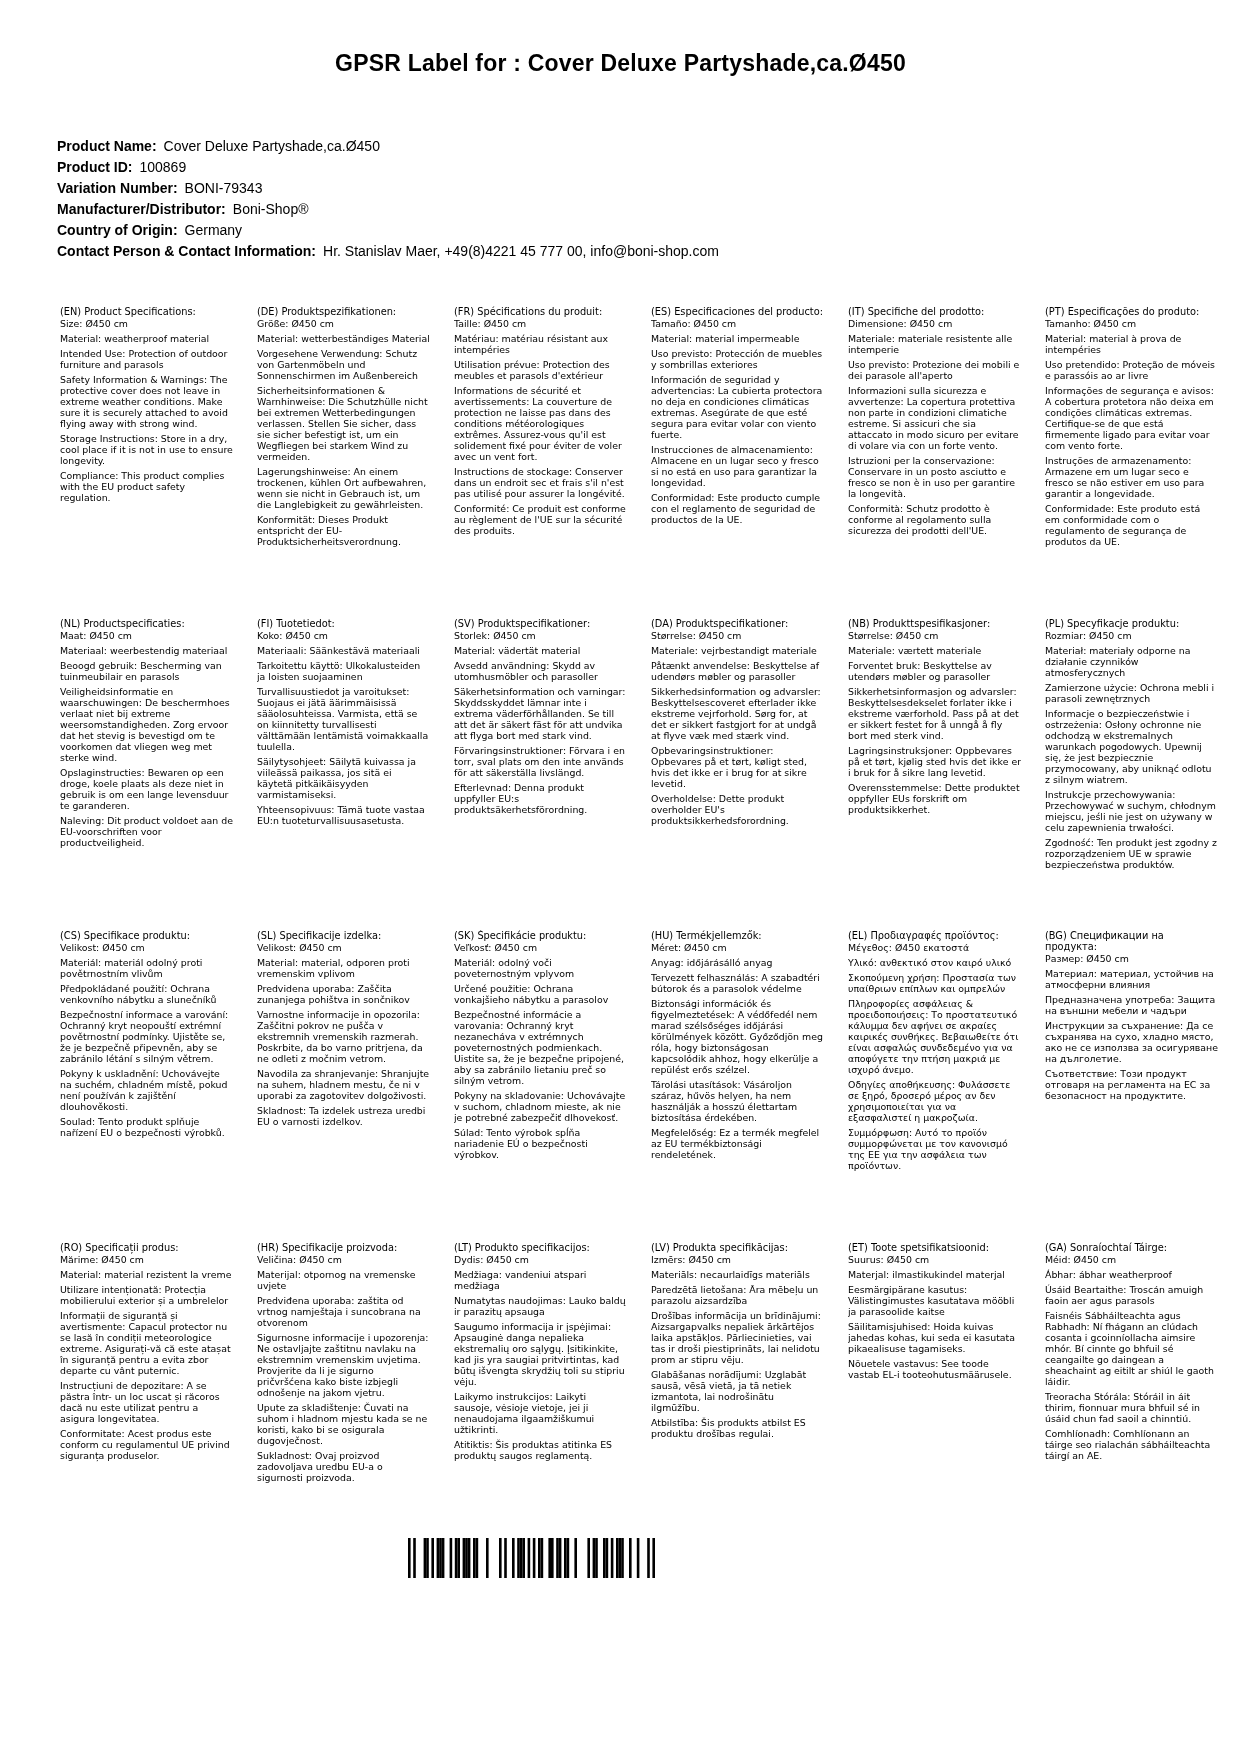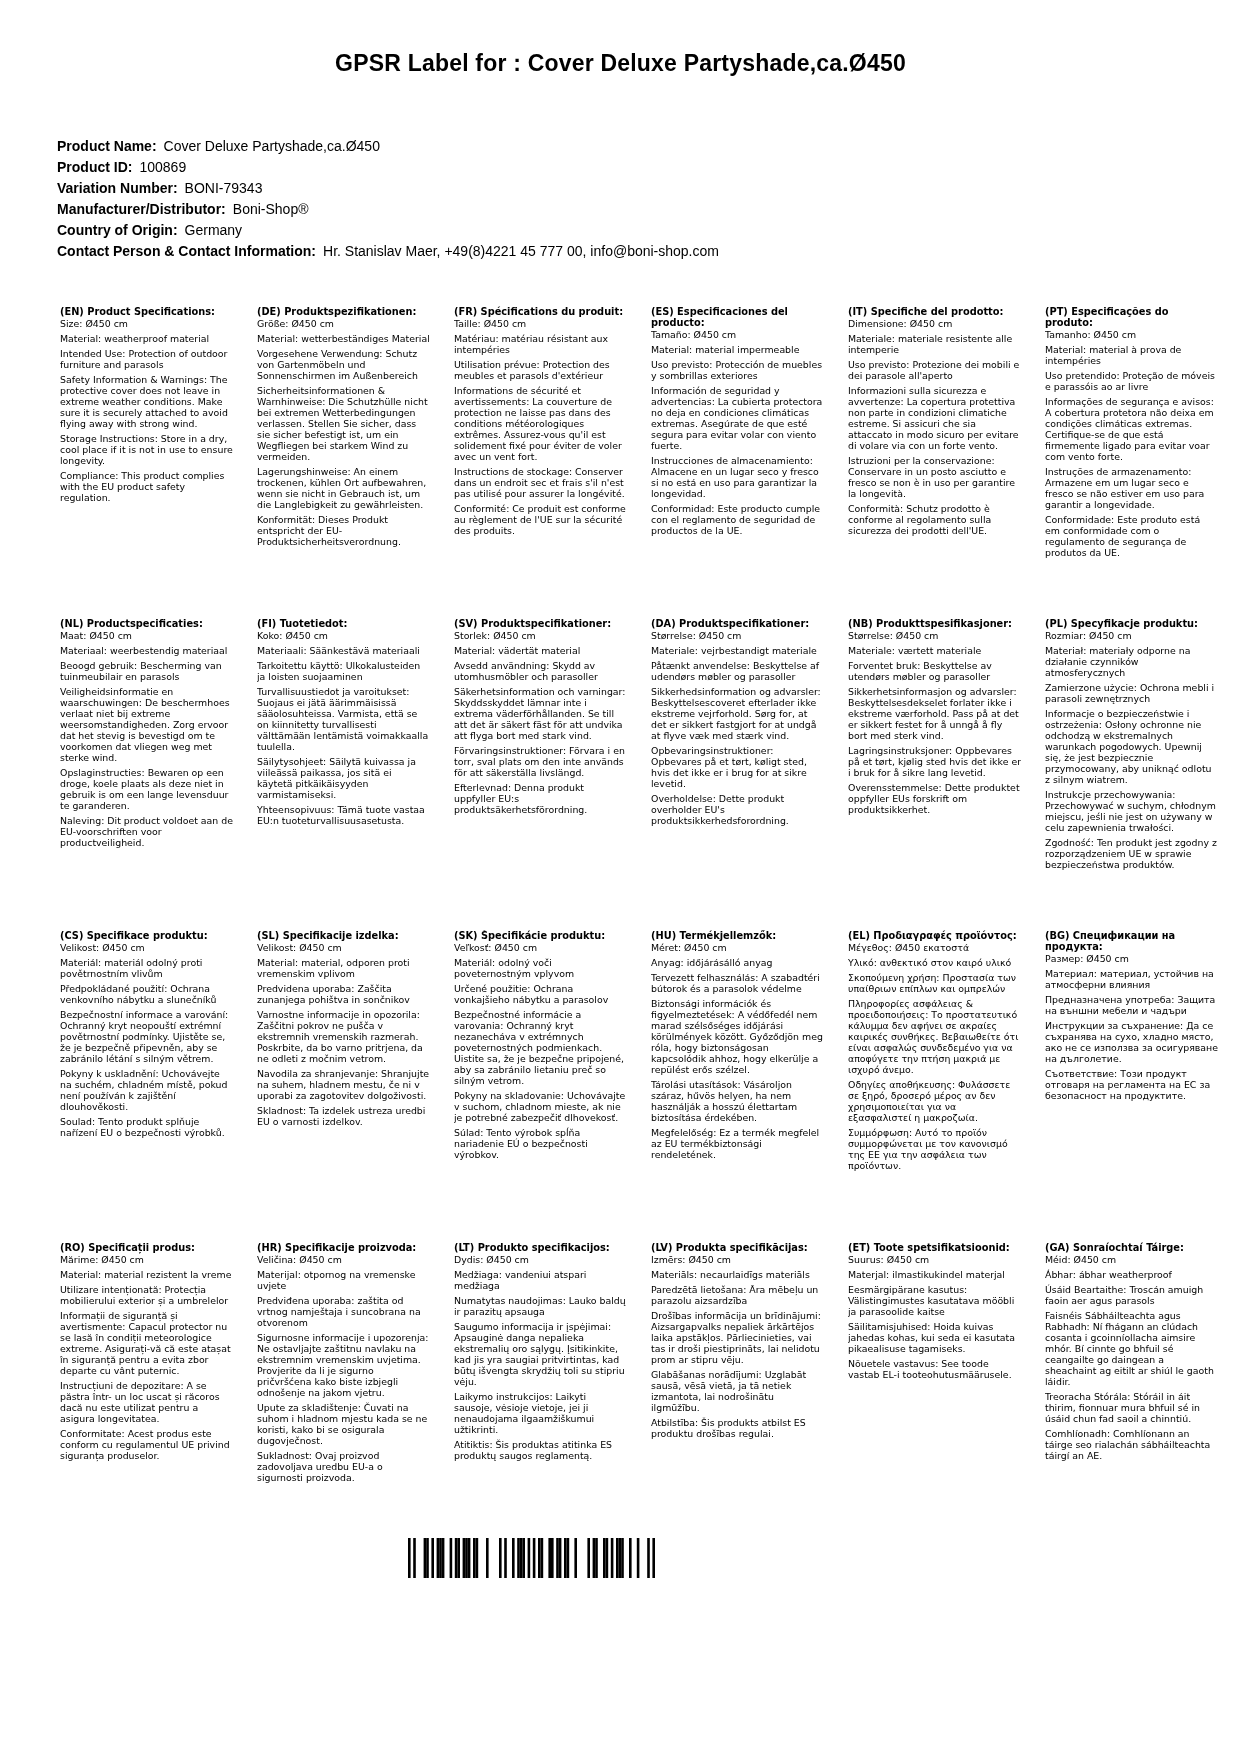--- a/index.html
+++ b/index.html
@@ -9,21 +9,21 @@
          font-family:"Liberation Sans",sans-serif;font-size:23px;font-weight:bold;letter-spacing:0.2px;}
   .product-info{position:absolute;top:136px;left:57px;
                 font-family:"Liberation Sans",sans-serif;font-size:14px;line-height:21px;}
   .info-row{white-space:nowrap;}
   .info-label{font-weight:bold;}
   .info-value{margin-left:7px;text-align:center;}
   .lang-grid{position:absolute;top:306px;left:60px;display:grid;
              grid-template-columns:repeat(6,173px);grid-template-rows:repeat(4,312px);
              column-gap:24px;}
   .block{font-size:9.4px;line-height:11px;overflow:hidden;}
-  .block .bh{font-weight:bold;font-size:9.8px;margin:0;}
+  .block .bh{font-weight:normal;font-size:9.8px;margin:0;}
   .block p{margin:4px 0 0 0;}
   .block p.first{margin-top:1px;}
   .barcode-wrap{position:absolute;top:1538px;left:392px;}
   .barcode-wrap svg text{font-family:"DejaVu Sans Mono",monospace;font-size:13px;}
   .ce-mark{position:absolute;top:1652px;left:404px;}
   .age-mark{position:absolute;top:1638px;left:546px;}
   .age-mark text{font-family:"DejaVu Sans",sans-serif;font-weight:bold;}
 </style>
 </head>
 <body>

